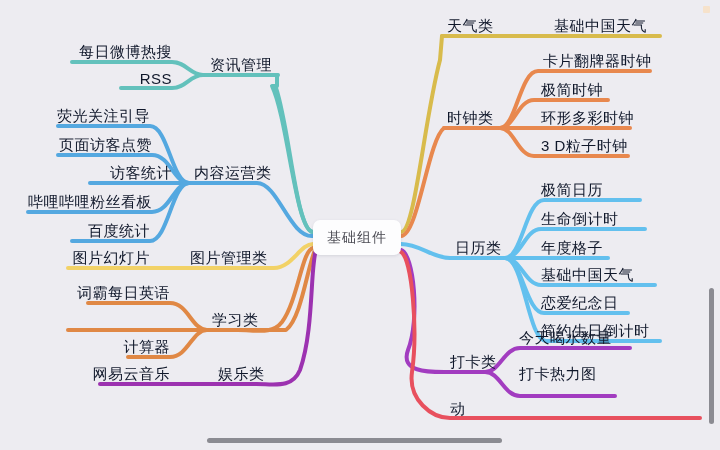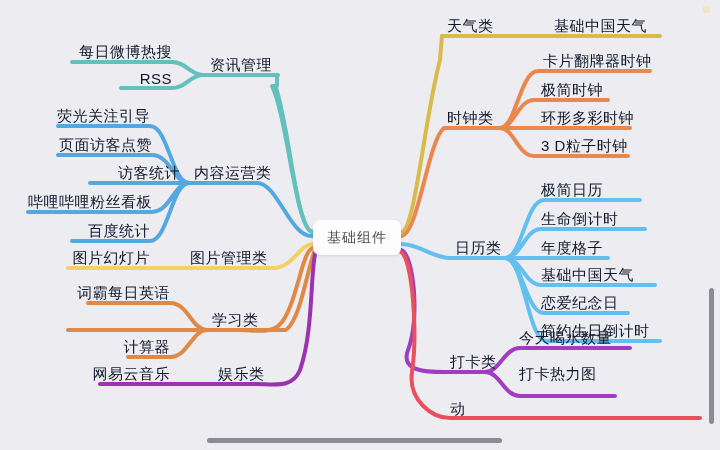--- a/index.html
+++ b/index.html
@@ -138,21 +138,21 @@
     </g>
   </svg>
 
   <div class="node-label r" style="left:272px;top:64px;">资讯管理</div>
   <div class="node-label r" style="left:172px;top:51px;">每日微博热搜</div>
   <div class="node-label r" style="left:172px;top:78px;">RSS</div>
 
   <div class="node-label l" style="left:194px;top:172px;">内容运营类</div>
   <div class="node-label r" style="left:150px;top:115px;">荧光关注引导</div>
   <div class="node-label r" style="left:152px;top:144px;">页面访客点赞</div>
-  <div class="node-label r" style="left:180px;top:172px;">访客统计</div>
+  <div class="node-label r" style="left:172px;top:172px;">访客统计</div>
   <div class="node-label r" style="left:152px;top:201px;">哔哩哔哩粉丝看板</div>
   <div class="node-label r" style="left:150px;top:230px;">百度统计</div>
 
   <div class="node-label l" style="left:190px;top:257px;">图片管理类</div>
   <div class="node-label r" style="left:150px;top:257px;">图片幻灯片</div>
 
   <div class="node-label l" style="left:212px;top:319px;">学习类</div>
   <div class="node-label r" style="left:170px;top:292px;">词霸每日英语</div>
   <div class="node-label r" style="left:170px;top:346px;">计算器</div>
 

